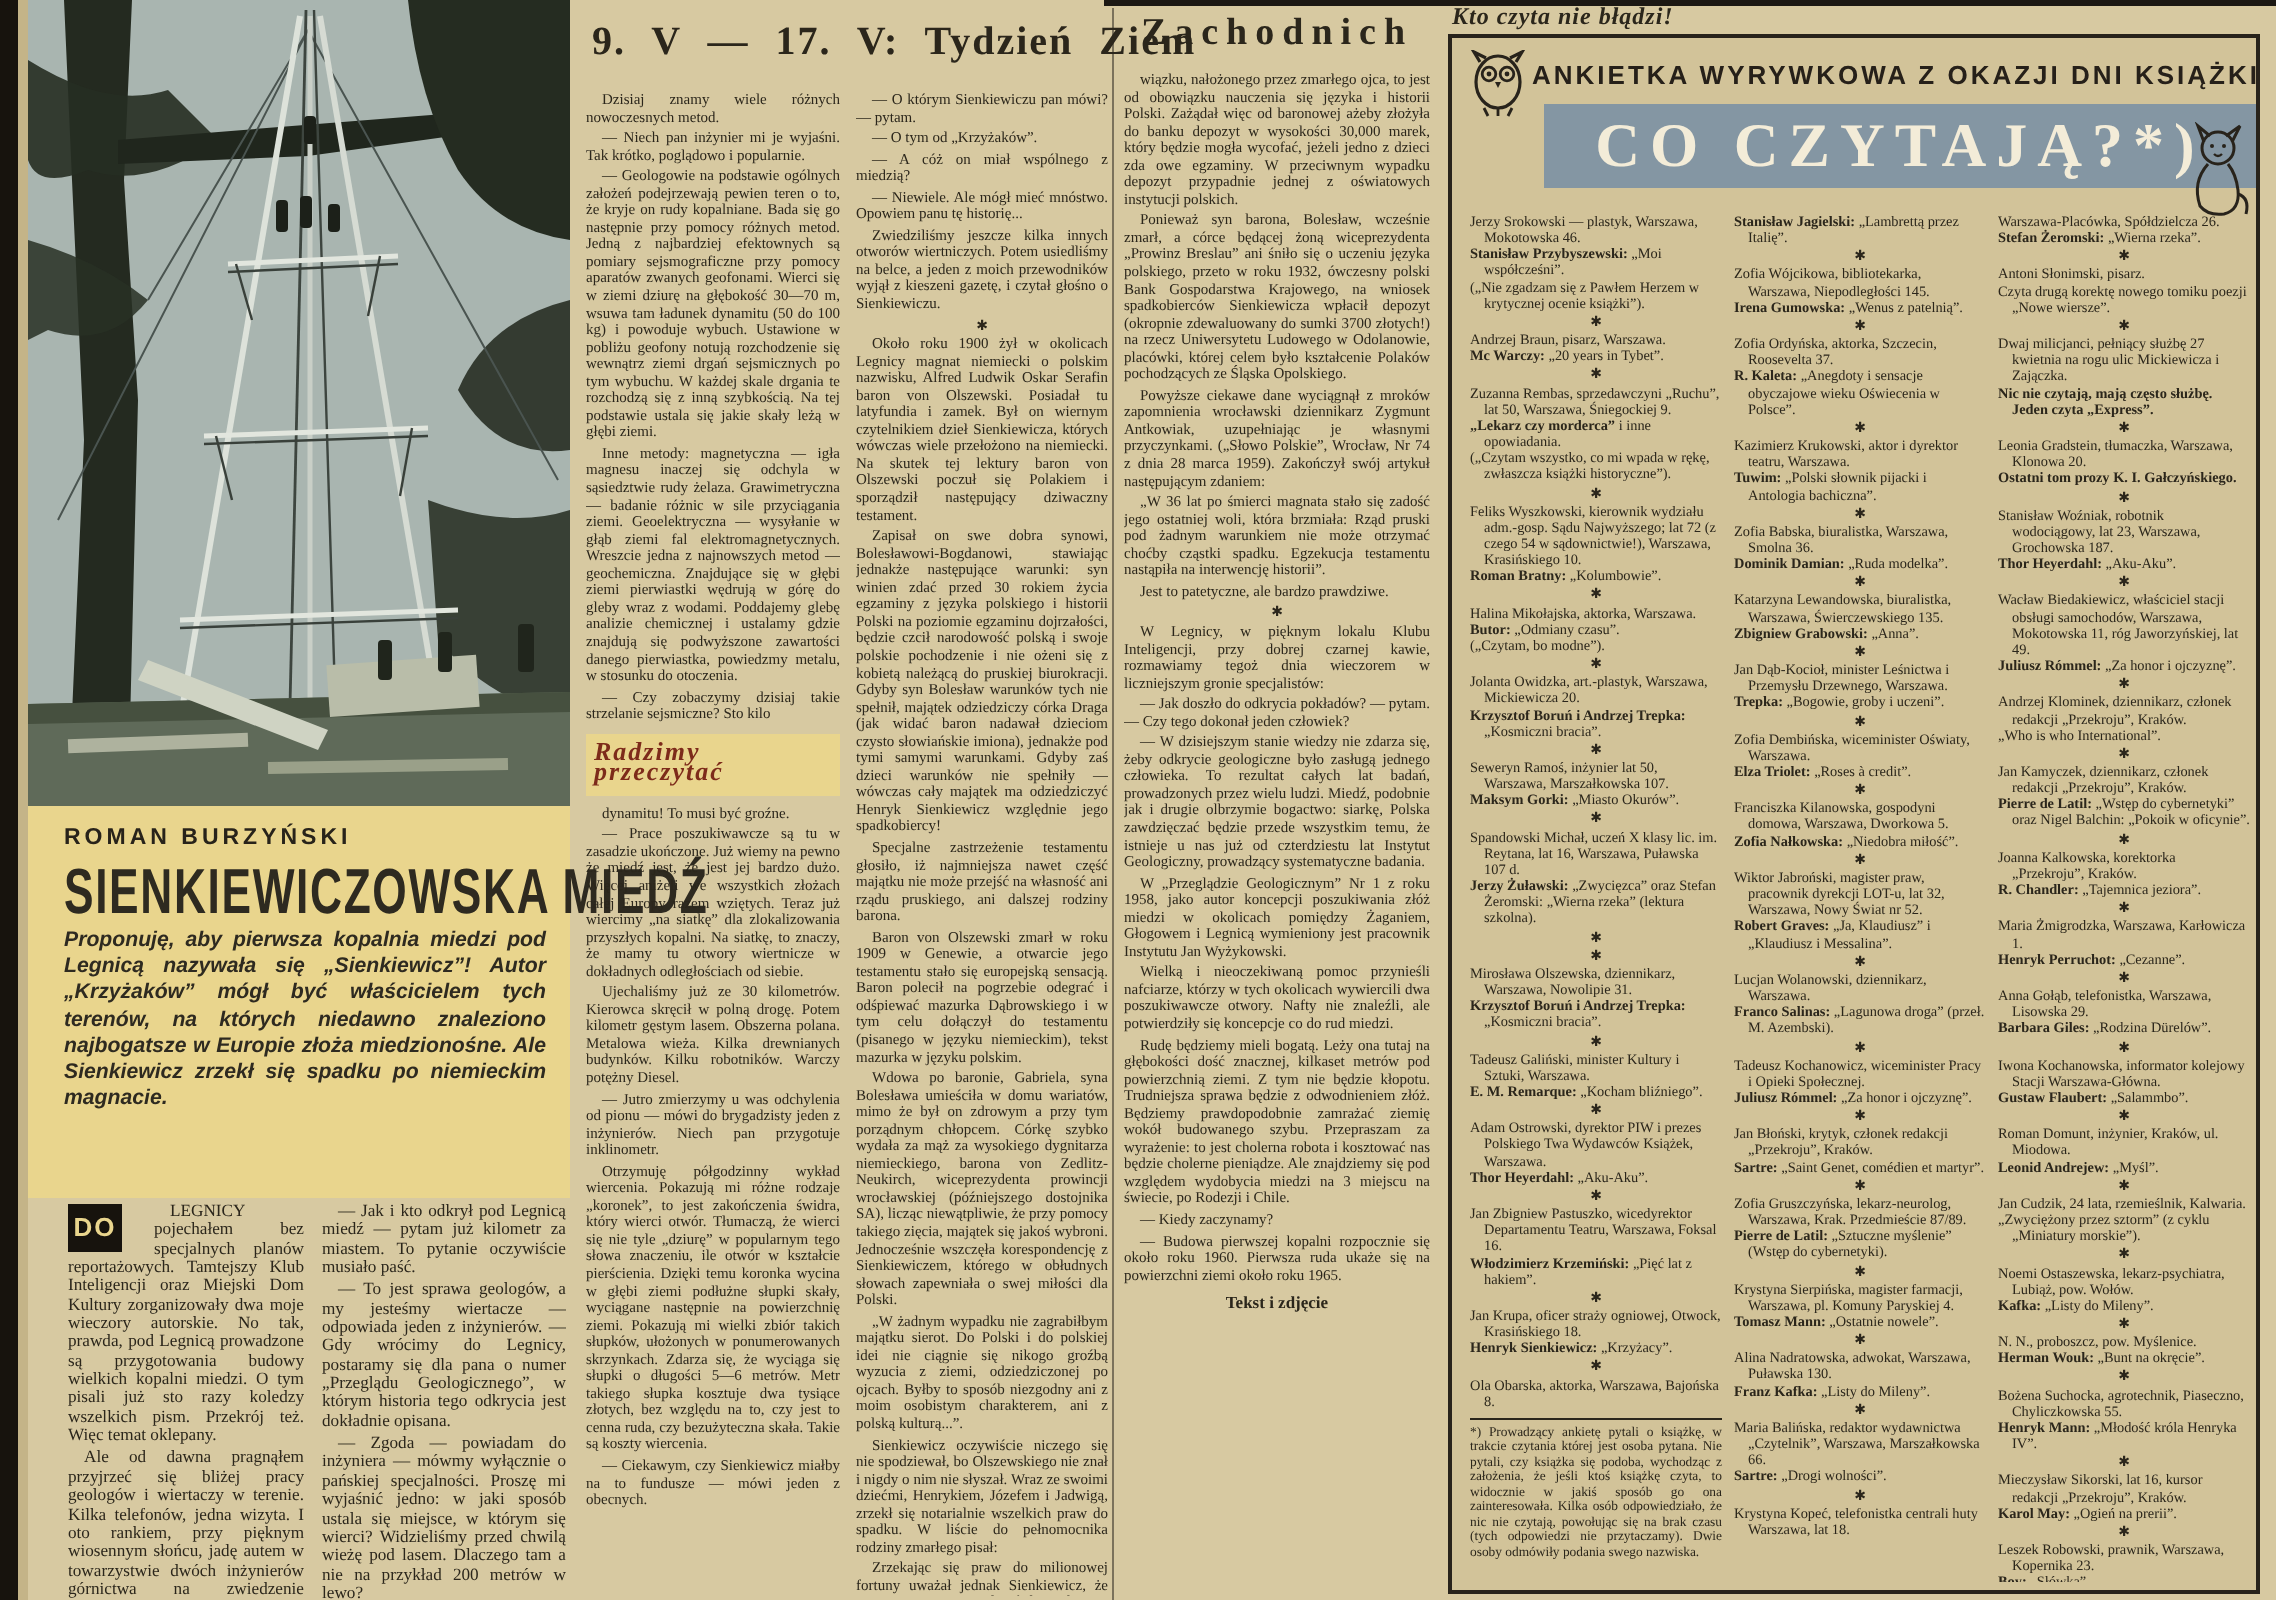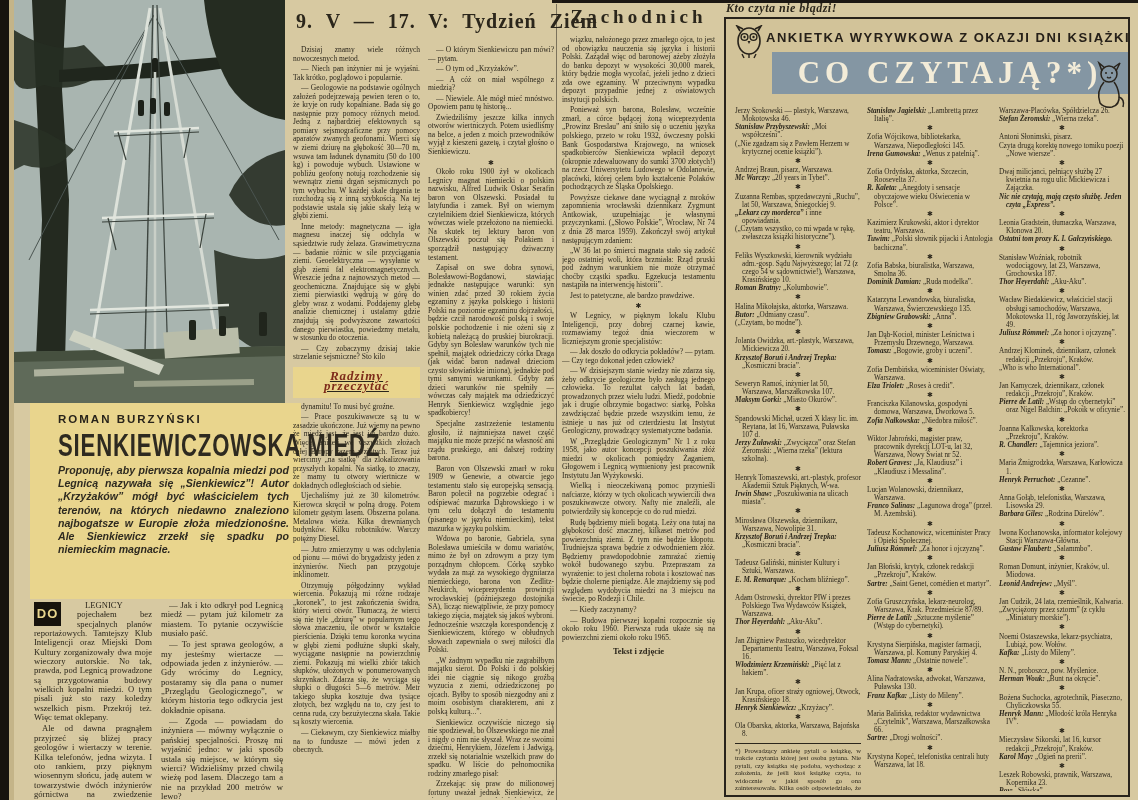--- a/index.html
+++ b/index.html
@@ -9,22 +9,22 @@
   html,body{margin:0;padding:0;background:#888;}
   .page{position:relative;width:1138px;height:800px;background:var(--paper);
     overflow:hidden;font-family:"Liberation Serif",serif;color:var(--ink);}
   .scan-edge{position:absolute;left:0;top:0;width:9px;height:800px;background:#17130d;}
   .scan-edge2{position:absolute;left:9px;top:0;width:5px;height:800px;background:#c4b488;}
   .top-edge{position:absolute;left:552px;top:0;width:586px;height:3px;background:#1c1813;}
   .col-divider{position:absolute;left:556px;top:4px;width:1px;height:796px;background:#4a4336;opacity:.65;}
 
   
   .photo{position:absolute;left:14px;top:0;width:271px;height:403px;background:#a9b5b0;}
-  .left-panel{position:absolute;left:30px;top:403px;width:271px;height:196px;background:var(--yellow);
-    padding:10px 12px 0 28px;box-sizing:border-box;}
+  .left-panel{position:absolute;left:14px;top:403px;width:271px;height:196px;background:var(--yellow);
+    padding:10px 12px 0 18px;box-sizing:border-box;}
   .byline{font-family:"Liberation Sans",sans-serif;font-weight:bold;font-size:11.5px;
     letter-spacing:2px;color:#28231a;}
   .big-title{font-family:"Liberation Sans",sans-serif;font-weight:bold;font-size:27px;
     letter-spacing:1px;color:#2e2a20;transform:scaleX(.82) scaleY(1.18);transform-origin:left top;
     white-space:nowrap;margin-top:3px;height:34px;}
   .intro{font-family:"Liberation Sans",sans-serif;font-weight:bold;font-style:italic;
     font-size:10.6px;line-height:13.2px;text-align:justify;color:#2e2a20;margin-top:2px;}
   .left-body{position:absolute;top:601px;height:199px;overflow:hidden;
     font-size:8.6px;line-height:9.35px;text-align:justify;}
   .left-col-a{left:34px;width:118px;}
@@ -35,21 +35,21 @@
 
   
   .mid-headline{position:absolute;left:296px;top:10px;width:258px;
     font-weight:bold;font-size:20px;letter-spacing:1px;word-spacing:7px;white-space:nowrap;}
   .mid-col{position:absolute;top:46px;height:752px;overflow:hidden;
     font-size:7.5px;line-height:8.55px;text-align:justify;}
   .mid-col1{left:293px;width:127px;}
   .mid-col2{left:428px;width:126px;}
   .para{margin:0 0 2px 0;text-indent:8px;}
   .star-sep{text-align:center;font-size:7px;margin:1px 0;text-indent:0;}
-  .promo{background:var(--yellow);margin:5px 0;padding:5px 4px;text-align:center;text-decoration:underline;}
+  .promo{background:var(--yellow);margin:5px 0;padding:5px 4px;text-align:left;}
   .promo-label{font-weight:bold;font-style:italic;font-size:13px;color:var(--red);
     letter-spacing:1px;}
 
   .west{position:absolute;left:562px;top:4px;width:153px;height:738px;overflow:hidden;}
   .west-headline{font-weight:bold;font-size:19px;letter-spacing:4px;text-align:center;
     white-space:nowrap;margin:2px 0 8px 0;}
   .west-body{font-size:7.5px;line-height:8.55px;text-align:justify;}
   .west-credit{font-weight:bold;font-size:8.5px;text-align:center;margin-top:4px;}
 
   
@@ -66,21 +66,21 @@
     background:var(--slate);display:flex;align-items:center;justify-content:center;}
   .headline-box span{font-family:"Liberation Serif",serif;font-weight:bold;font-size:31px;
     letter-spacing:5px;color:#f3ecd8;white-space:nowrap;}
   .survey-col{position:absolute;top:88px;height:684px;overflow:hidden;
     font-size:7.2px;line-height:8.15px;}
   .survey-col1{left:9px;width:126px;}
   .survey-col2{left:141px;width:126px;}
   .survey-col3{left:273px;width:126px;}
   .entry{margin:0 0 1px 0;}
   .e-person,.e-book,.e-note{padding-left:7px;text-indent:-7px;}
-  .e-book b{font-weight:bold;font-style:italic;}
+  .e-book b{font-weight:bold;}
   .footnote{margin-top:4px;border-top:1px solid var(--rule);padding-top:3px;
     font-size:6.7px;line-height:7.5px;text-align:justify;}
 </style>
 </head>
 <body>
 
 <div class="page">
   <div class="scan-edge"></div>
   <div class="scan-edge2"></div>
   <div class="top-edge"></div>
@@ -293,24 +293,20 @@
           <div class="entry">
             <div class="e-person">Seweryn Ramoś, inżynier lat 50, Warszawa, Marszałkowska 107.</div>
             <div class="e-book"><b>Maksym Gorki:</b> „Miasto Okurów”.</div>
           </div>
           <div class="star-sep">✱</div>
           <div class="entry">
             <div class="e-person">Spandowski Michał, uczeń X klasy lic. im. Reytana, lat 16, Warszawa, Puławska 107 d.</div>
             <div class="e-book"><b>Jerzy Żuławski:</b> „Zwycięzca” oraz Stefan Żeromski: „Wierna rzeka” (lektura szkolna).</div>
           </div>
           <div class="star-sep">✱</div>
-          <div class="entry">
-            <div class="e-person">Henryk Tomaszewski, art.-plastyk, profesor Akademii Sztuk Pięknych, W-wa.</div>
-            <div class="e-book"><b>Irwin Shaw:</b> „Poszukiwania na ulicach miasta”.</div>
-          </div>
           <div class="star-sep">✱</div>
           <div class="entry">
             <div class="e-person">Mirosława Olszewska, dziennikarz, Warszawa, Nowolipie 31.</div>
             <div class="e-book"><b>Krzysztof Boruń i Andrzej Trepka:</b> „Kosmiczni bracia”.</div>
           </div>
           <div class="star-sep">✱</div>
           <div class="entry">
             <div class="e-person">Tadeusz Galiński, minister Kultury i Sztuki, Warszawa.</div>
             <div class="e-book"><b>E. M. Remarque:</b> „Kocham bliźniego”.</div>
           </div>
@@ -362,21 +358,21 @@
             <div class="e-book"><b>Dominik Damian:</b> „Ruda modelka”.</div>
           </div>
           <div class="star-sep">✱</div>
           <div class="entry">
             <div class="e-person">Katarzyna Lewandowska, biuralistka, Warszawa, Świerczewskiego 135.</div>
             <div class="e-book"><b>Zbigniew Grabowski:</b> „Anna”.</div>
           </div>
           <div class="star-sep">✱</div>
           <div class="entry">
             <div class="e-person">Jan Dąb-Kocioł, minister Leśnictwa i Przemysłu Drzewnego, Warszawa.</div>
-            <div class="e-book"><b>Tomasz:</b> „Bogowie, groby i uczeni”.</div>
+            <div class="e-book"><b>Trepka:</b> „Bogowie, groby i uczeni”.</div>
           </div>
           <div class="star-sep">✱</div>
           <div class="entry">
             <div class="e-person">Zofia Dembińska, wiceminister Oświaty, Warszawa.</div>
             <div class="e-book"><b>Elza Triolet:</b> „Roses à credit”.</div>
           </div>
           <div class="star-sep">✱</div>
           <div class="entry">
             <div class="e-person">Franciszka Kilanowska, gospodyni domowa, Warszawa, Dworkowa 5.</div>
             <div class="e-book"><b>Zofia Nałkowska:</b> „Niedobra miłość”.</div>

